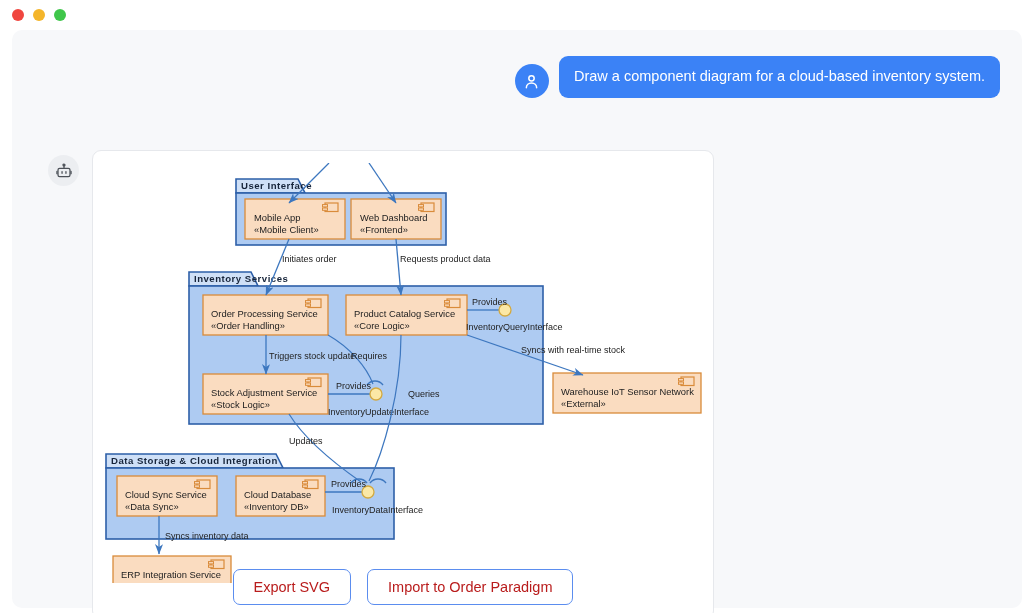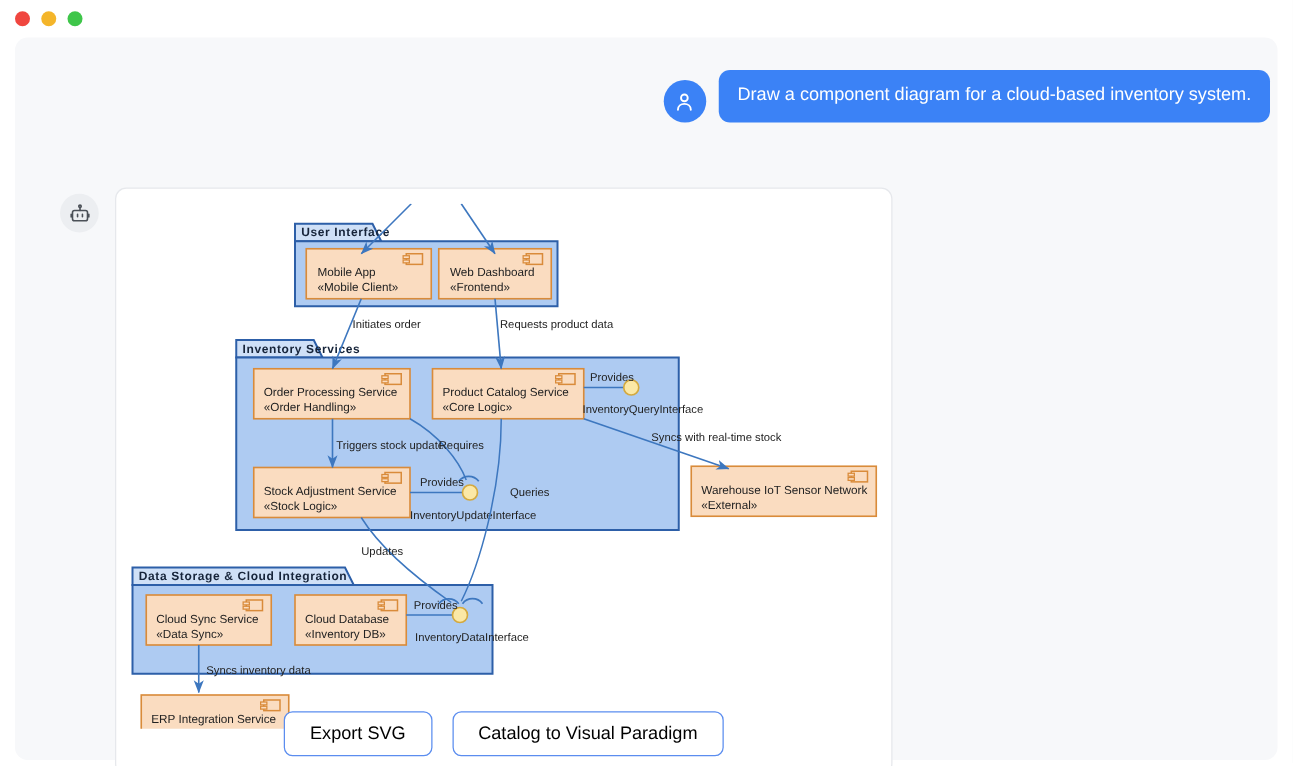--- a/index.html
+++ b/index.html
@@ -19,21 +19,21 @@
   .l-yel{background:#f4b52a;}
   .l-grn{background:#3fc64a;}
 
   
   .surface{
     position:absolute;left:12px;top:30px;width:1010px;height:578px;
     background:#f7f8fa;border-radius:10px;
   }
 
   
-  .user-row{position:absolute;right:6px;top:26px;display:flex;align-items:flex-end;gap:10px;}
+  .user-row{position:absolute;right:22px;top:26px;display:flex;align-items:flex-end;gap:10px;}
   .avatar-user{
     width:34px;height:34px;border-radius:50%;background:#3b82f6;
     display:flex;align-items:center;justify-content:center;flex:0 0 34px;margin-top:8px;
   }
   .bubble-user{
     background:#3b82f6;color:#ffffff;border-radius:9px;
     padding:11px 15px;font-size:14.5px;line-height:1.35;white-space:nowrap;
   }
 
   
@@ -49,21 +49,21 @@
   }
   .diagram-wrap{position:absolute;left:0;top:12px;width:620px;height:420px;}
   .diagram-wrap svg{display:block;}
 
   
   .actions{
     position:absolute;left:0;bottom:14px;width:620px;
     display:flex;justify-content:center;gap:16px;
   }
   .btn{
-    border:1px solid #5b8def;color:#000000;background:#ffffff;
+    border:1px solid #5b8def;color:#b91c1c;background:#ffffff;
     border-radius:7px;padding:9px 20px;font-size:14.5px;cursor:pointer;
     font-family:"Liberation Sans", sans-serif;white-space:nowrap;
   }
 </style>
 </head>
 <body>
 
 <div id="app">
 
   <div class="titlebar">
@@ -267,18 +267,18 @@
           <text x="238" y="324" font-family="'Liberation Sans',sans-serif" font-size="9" fill="#222">Provides</text>
           <text x="239" y="350" font-family="'Liberation Sans',sans-serif" font-size="9" fill="#222">InventoryDataInterface</text>
 
           <path d="M66,353 L66,391" stroke="#3d77bf" stroke-width="1.3" fill="none" marker-end="url(#ah)"></path>
           <text x="72" y="376" font-family="'Liberation Sans',sans-serif" font-size="9" fill="#222">Syncs inventory data</text>
         </svg>
       </div>
 
       <div class="actions">
         <button class="btn">Export SVG</button>
-        <button class="btn">Catalog to Visual Paradigm</button>
+        <button class="btn">Import to Order Paradigm</button>
       </div>
 
     </div>
   </div>
 </div>
 
 </body></html>

